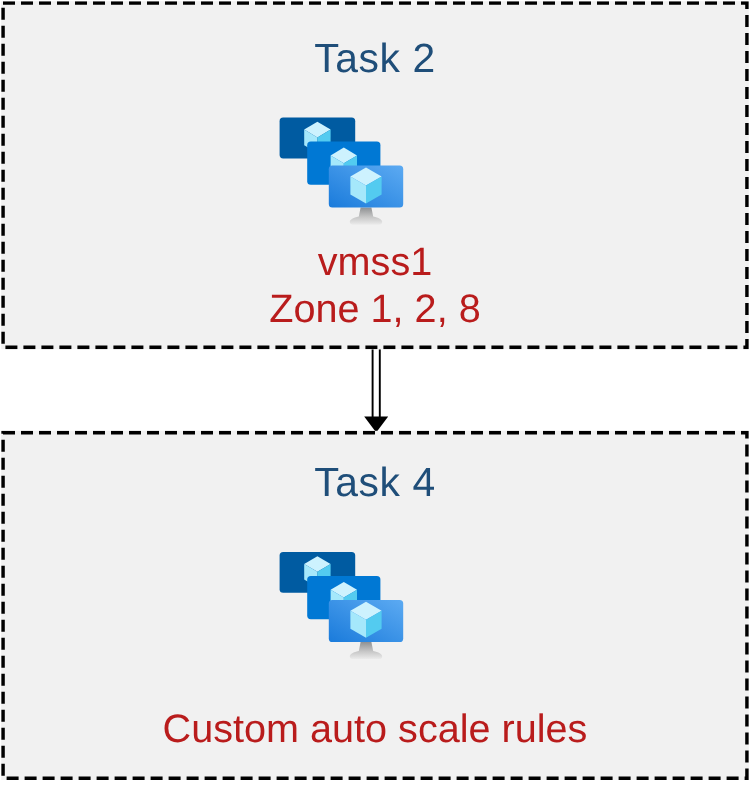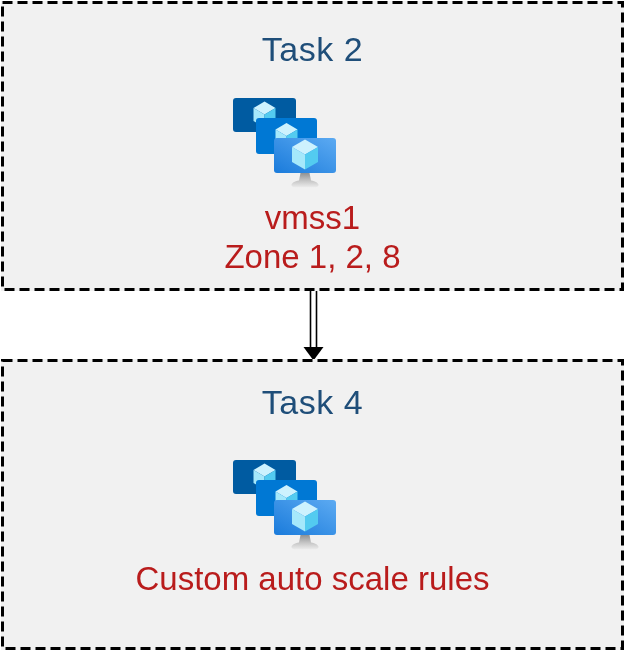--- a/index.html
+++ b/index.html
@@ -41,21 +41,21 @@
   #task3-box .vmss-icon { top: 96px; }
   #task4-box .vmss-icon { top: 100px; }
   .box-label {
     position: absolute; left: 0; right: 0;
     text-align: center;
     font-size: 33px;
     line-height: 39px;
     color: #b91c1c;
   }
   #task3-box .box-label { top: 197px; }
-  #task4-box .box-label { top: 200px; }
+  #task4-box .box-label { top: 228px; }
   .connector {
     position: absolute;
     left: 300px; top: 291px;
     width: 28px; height: 70px;
   }
   .hidden-defs { position: absolute; width: 0; height: 0; }
 </style>
 </head>
 <body>
 

